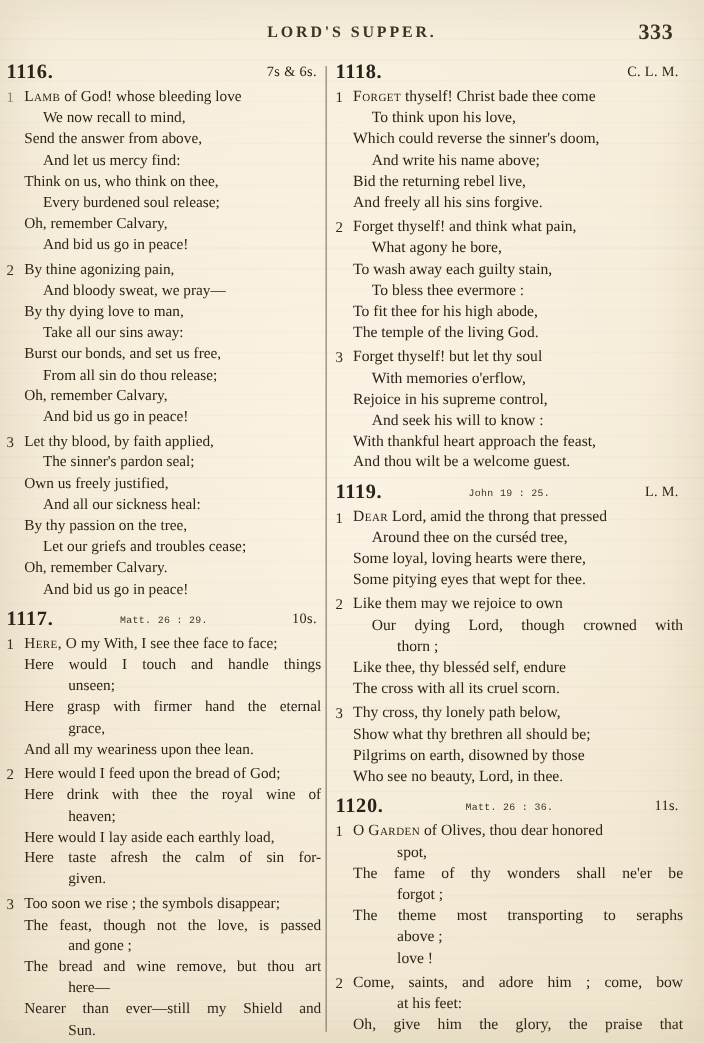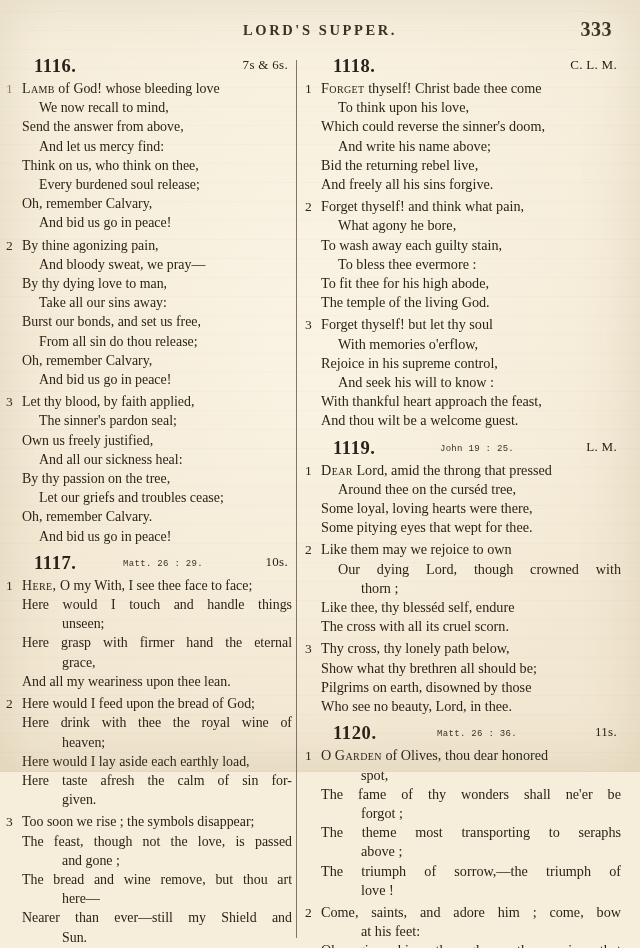--- a/index.html
+++ b/index.html
@@ -12,21 +12,21 @@
     height: 948px;
     background: #f6edda;
     font-family: "Liberation Serif", "DejaVu Serif", serif;
     color: #2b2418;
     overflow: hidden;
     position: relative;
   }
   .page {
     position: relative;
     width: 640px;
-    height: 772px;
+    height: 948px;
     box-sizing: border-box;
     padding: 12px;
     background:
       radial-gradient(ellipse at 50% 45%, rgba(255,250,238,0.55) 0%, rgba(246,237,218,0) 72%),
       linear-gradient(180deg, #f7efdd 0%, #f4ead6 55%, #f1e6d0 100%);
   }
   
   .running-head {
     position: absolute;
     top: 22px;
@@ -76,21 +76,20 @@
     height: 878px;
     background: #6b6050;
     opacity: 0.85;
   }
   
   .hymn { margin-bottom: 7px; }
   .hymn-head {
     position: relative;
     height: 21px;
     margin-bottom: 2px;
-    margin-left: 28px;
   }
   .hymn-num {
     position: absolute;
     left: 0;
     top: 0;
     font-size: 18.5px;
     font-weight: 700;
     letter-spacing: 0.6px;
     color: #29221a;
   }
@@ -346,21 +345,20 @@
           </div>
           <div class="verse">
             <span class="verse-num">1</span>
             <div class="lines">
               <div class="ln"><span>O </span><span class="sc-word">Garden</span><span> of Olives, thou dear honored</span></div>
               <div class="ln ind2">spot,</div>
               <div class="ln just">The fame of thy wonders shall ne'er be</div>
               <div class="ln ind2">forgot ;</div>
               <div class="ln just">The theme most transporting to seraphs</div>
               <div class="ln ind2">above ;</div>
-              <div class="ln just">The triumph of sorrow,—the triumph of</div>
               <div class="ln ind2">love !</div>
             </div>
           </div>
           <div class="verse">
             <span class="verse-num">2</span>
             <div class="lines">
               <div class="ln just">Come, saints, and adore him ; come, bow</div>
               <div class="ln ind2">at his feet:</div>
               <div class="ln just">Oh, give him the glory, the praise that</div>
             </div>

